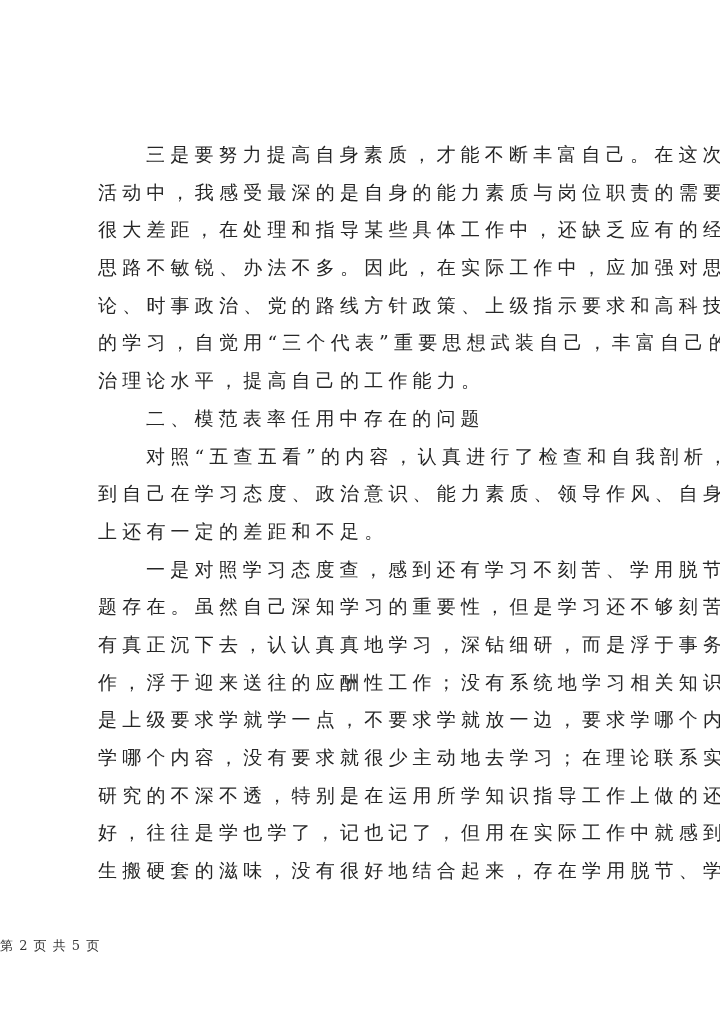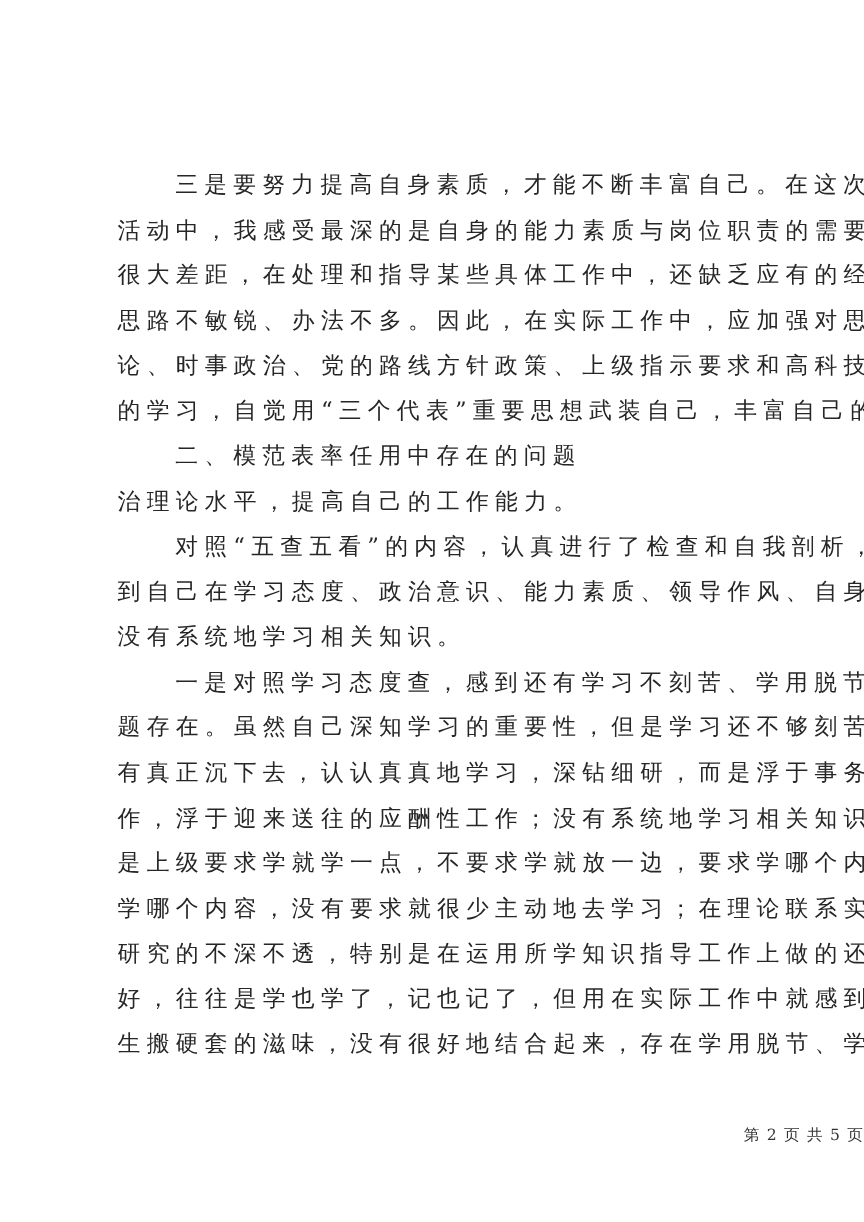--- a/index.html
+++ b/index.html
@@ -39,42 +39,42 @@
       color: #262626;
     }
     .line.indent {
       padding-left: 48px;
     }
     .footer {
       position: absolute;
       left: 0;
       width: 720px;
       top: 937px;
-      text-align: right;
+      text-align: left;
       font-size: 13px;
       color: #333333;
       letter-spacing: 1px;
     }
   </style>
 </head>
 <body>
 
 <div class="page">
   <div class="body-text">
     <span class="line indent">三是要努力提高自身素质，才能不断丰富自己。在这次教育</span>
     <span class="line">活动中，我感受最深的是自身的能力素质与岗位职责的需要还有</span>
     <span class="line">很大差距，在处理和指导某些具体工作中，还缺乏应有的经验，</span>
     <span class="line">思路不敏锐、办法不多。因此，在实际工作中，应加强对思想理</span>
     <span class="line">论、时事政治、党的路线方针政策、上级指示要求和高科技知识</span>
     <span class="line">的学习，自觉用“三个代表”重要思想武装自己，丰富自己的政</span>
+    <span class="line">治理论水平，提高自己的工作能力。</span>
     <span class="line indent">二、模范表率任用中存在的问题</span>
-    <span class="line">治理论水平，提高自己的工作能力。</span>
     <span class="line indent">对照“五查五看”的内容，认真进行了检查和自我剖析，感</span>
     <span class="line">到自己在学习态度、政治意识、能力素质、领导作风、自身要求</span>
-    <span class="line">没有系统地学习相关知识。</span>
+    <span class="line">上还有一定的差距和不足。</span>
     <span class="line indent">一是对照学习态度查，感到还有学习不刻苦、学用脱节的问</span>
     <span class="line">题存在。虽然自己深知学习的重要性，但是学习还不够刻苦。没</span>
     <span class="line">有真正沉下去，认认真真地学习，深钻细研，而是浮于事务性工</span>
     <span class="line">作，浮于迎来送往的应酬性工作；没有系统地学习相关知识，而</span>
     <span class="line">是上级要求学就学一点，不要求学就放一边，要求学哪个内容就</span>
     <span class="line">学哪个内容，没有要求就很少主动地去学习；在理论联系实际上</span>
     <span class="line">研究的不深不透，特别是在运用所学知识指导工作上做的还不够</span>
     <span class="line">好，往往是学也学了，记也记了，但用在实际工作中就感到有些</span>
     <span class="line">生搬硬套的滋味，没有很好地结合起来，存在学用脱节、学用两</span>
   </div>

